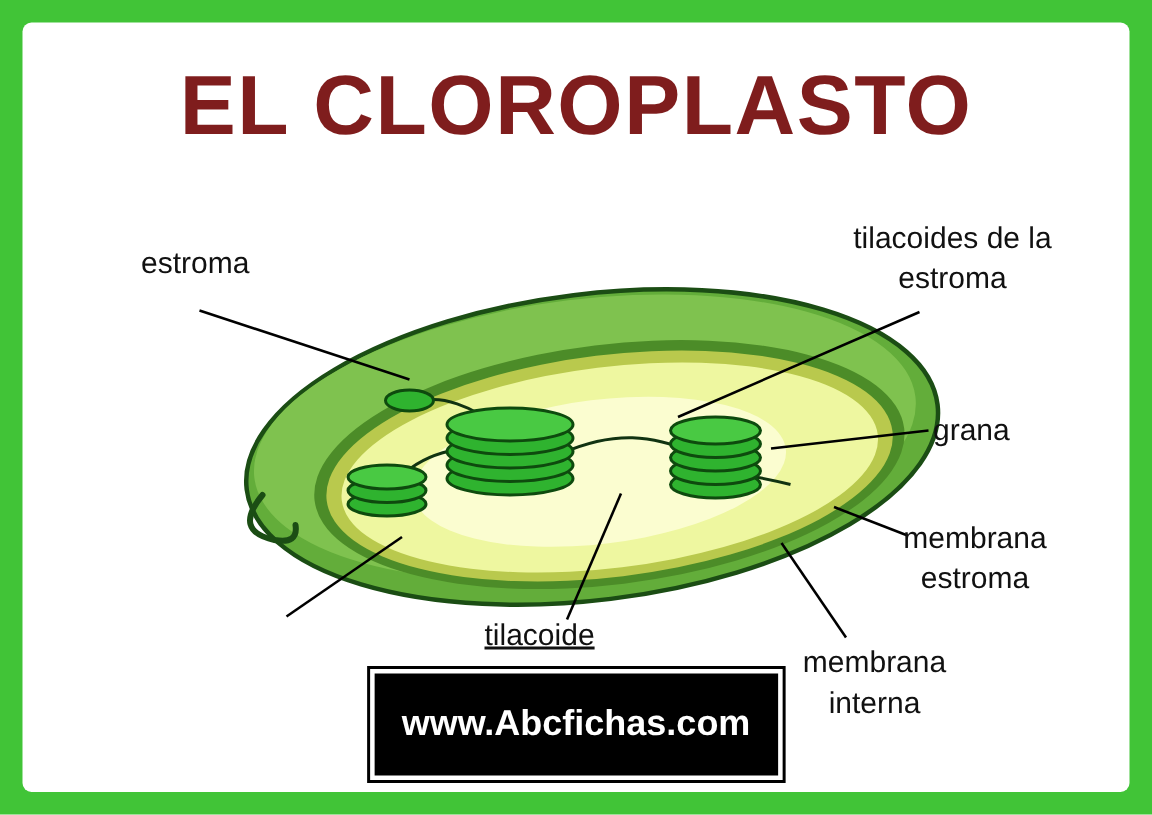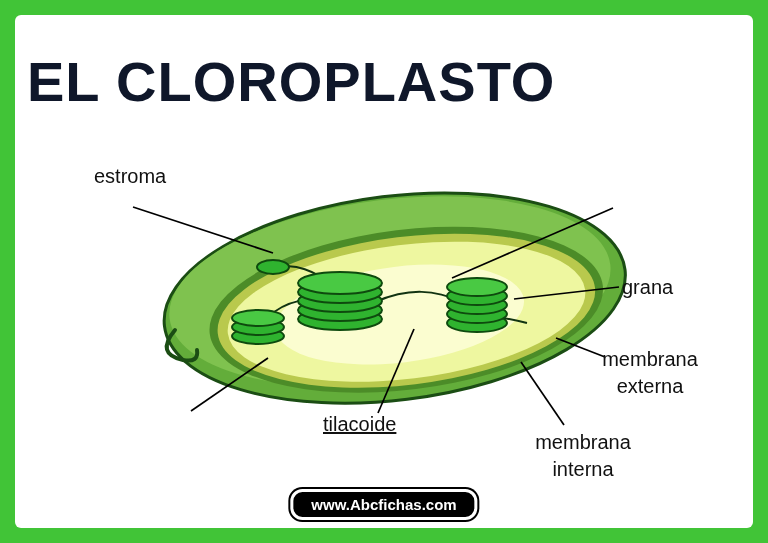--- a/index.html
+++ b/index.html
@@ -7,41 +7,41 @@
     width:768px;height:543px;position:relative;
     font-family:"Liberation Sans", sans-serif;
     background:#41c437;overflow:hidden;
   }
   .card{
     position:absolute;left:15px;top:15px;right:15px;bottom:15px;
     background:#ffffff;border-radius:6px;
   }
   .title{
     position:absolute;left:0;right:0;top:22px;
-    text-align:left;margin:12px;
+    text-align:center;margin:0;
     font-size:56px;font-weight:800;letter-spacing:1px;
-    color:#0f172a;
+    color:#7f1d1d;
     font-family:"Liberation Sans", sans-serif;
   }
   .diagram-svg{
     position:absolute;left:0;top:0;width:768px;height:543px;
     pointer-events:none;
   }
   .lbl{
     position:absolute;z-index:3;
     font-size:20px;color:#111111;line-height:1.35;
     font-family:"Liberation Sans", sans-serif;
   }
   .lbl.center{text-align:center;}
   .badge{
     position:absolute;left:50%;bottom:8px;transform:translateX(-50%);
     background:#000000;color:#ffffff;
-    font-size:15px;font-weight:600;
-    padding:4px 18px;border:3px solid #ffffff;
-    box-shadow:0 0 0 2px #000000;border-radius:12px;
+    font-size:24px;font-weight:600;
+    padding:20px 18px;border:3px solid #ffffff;
+    box-shadow:0 0 0 2px #000000;border-radius:0;
     white-space:nowrap;z-index:4;
   }
 </style>
 </head>
 <body>
 
 <div class="card">
 
   <h1 class="title">EL CLOROPLASTO</h1>
 
@@ -95,24 +95,25 @@
       <line x1="604" y1="272" x2="499" y2="284"></line>
       <line x1="590" y1="342" x2="541" y2="323"></line>
       <line x1="549" y1="410" x2="506" y2="347"></line>
       <line x1="363" y1="398" x2="399" y2="314"></line>
       <line x1="176" y1="396" x2="253" y2="343"></line>
     </g>
   </svg>
 
   <div class="lbl" style="left:52px;top:148px;margin-left:27px;">estroma</div>
 
+  <div class="lbl center" style="left:540px;top:131px;width:160px;">tilacoides de la estroma</div>
 
   <div class="lbl" style="left:607px;top:259px;">grana</div>
 
-  <div class="lbl center" style="left:560px;top:331px;width:150px;">membrana externa</div>
+  <div class="lbl center" style="left:560px;top:331px;width:150px;">membrana estroma</div>
 
   <div class="lbl center" style="left:498px;top:414px;width:140px;">membrana interna</div>
 
   <div class="lbl" style="left:308px;top:396px;text-decoration:underline;">tilacoide</div>
 
 
   <div class="badge">www.Abcfichas.com</div>
 
 </div>
 

